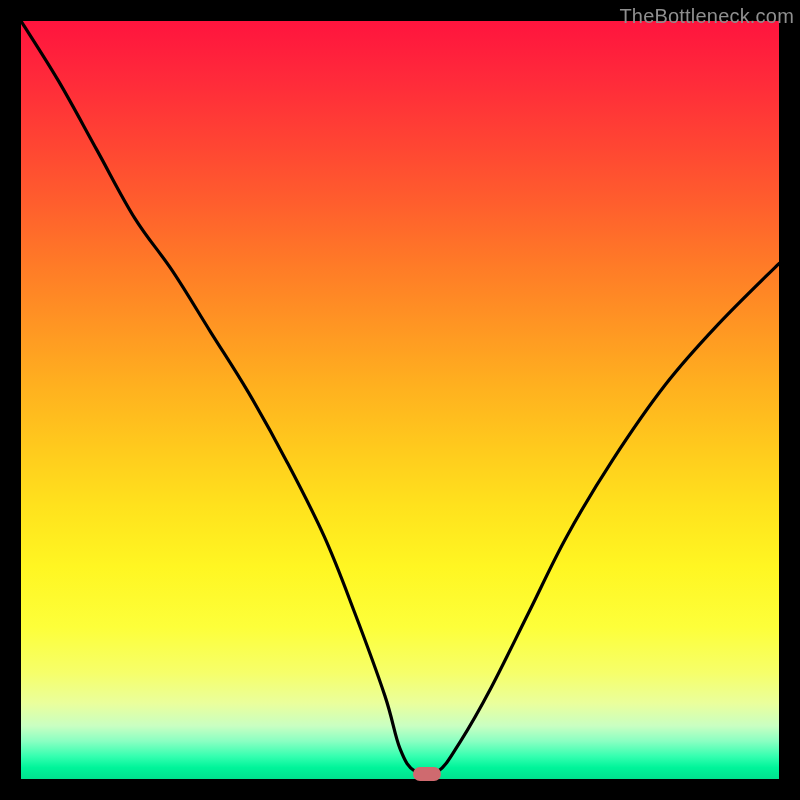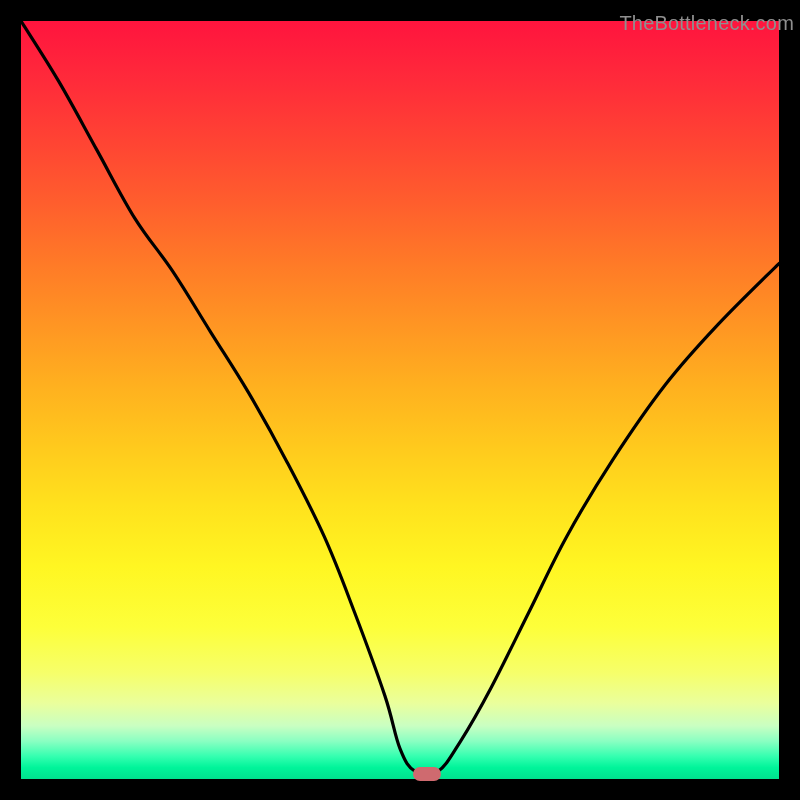--- a/index.html
+++ b/index.html
@@ -55,21 +55,21 @@
   .marker {
     position: absolute;
     width: 28px;
     height: 14px;
     border-radius: 7px;
     background: #cf6a6f;
     transform: translate(-50%, -50%);
   }
   .watermark {
     position: absolute;
-    top: 12px;
+    top: 5px;
     right: 6px;
     color: #8f8f8f;
     font-size: 20px;
     font-weight: 500;
     letter-spacing: 0.2px;
     user-select: none;
   }
 </style>
 </head>
 <body>

